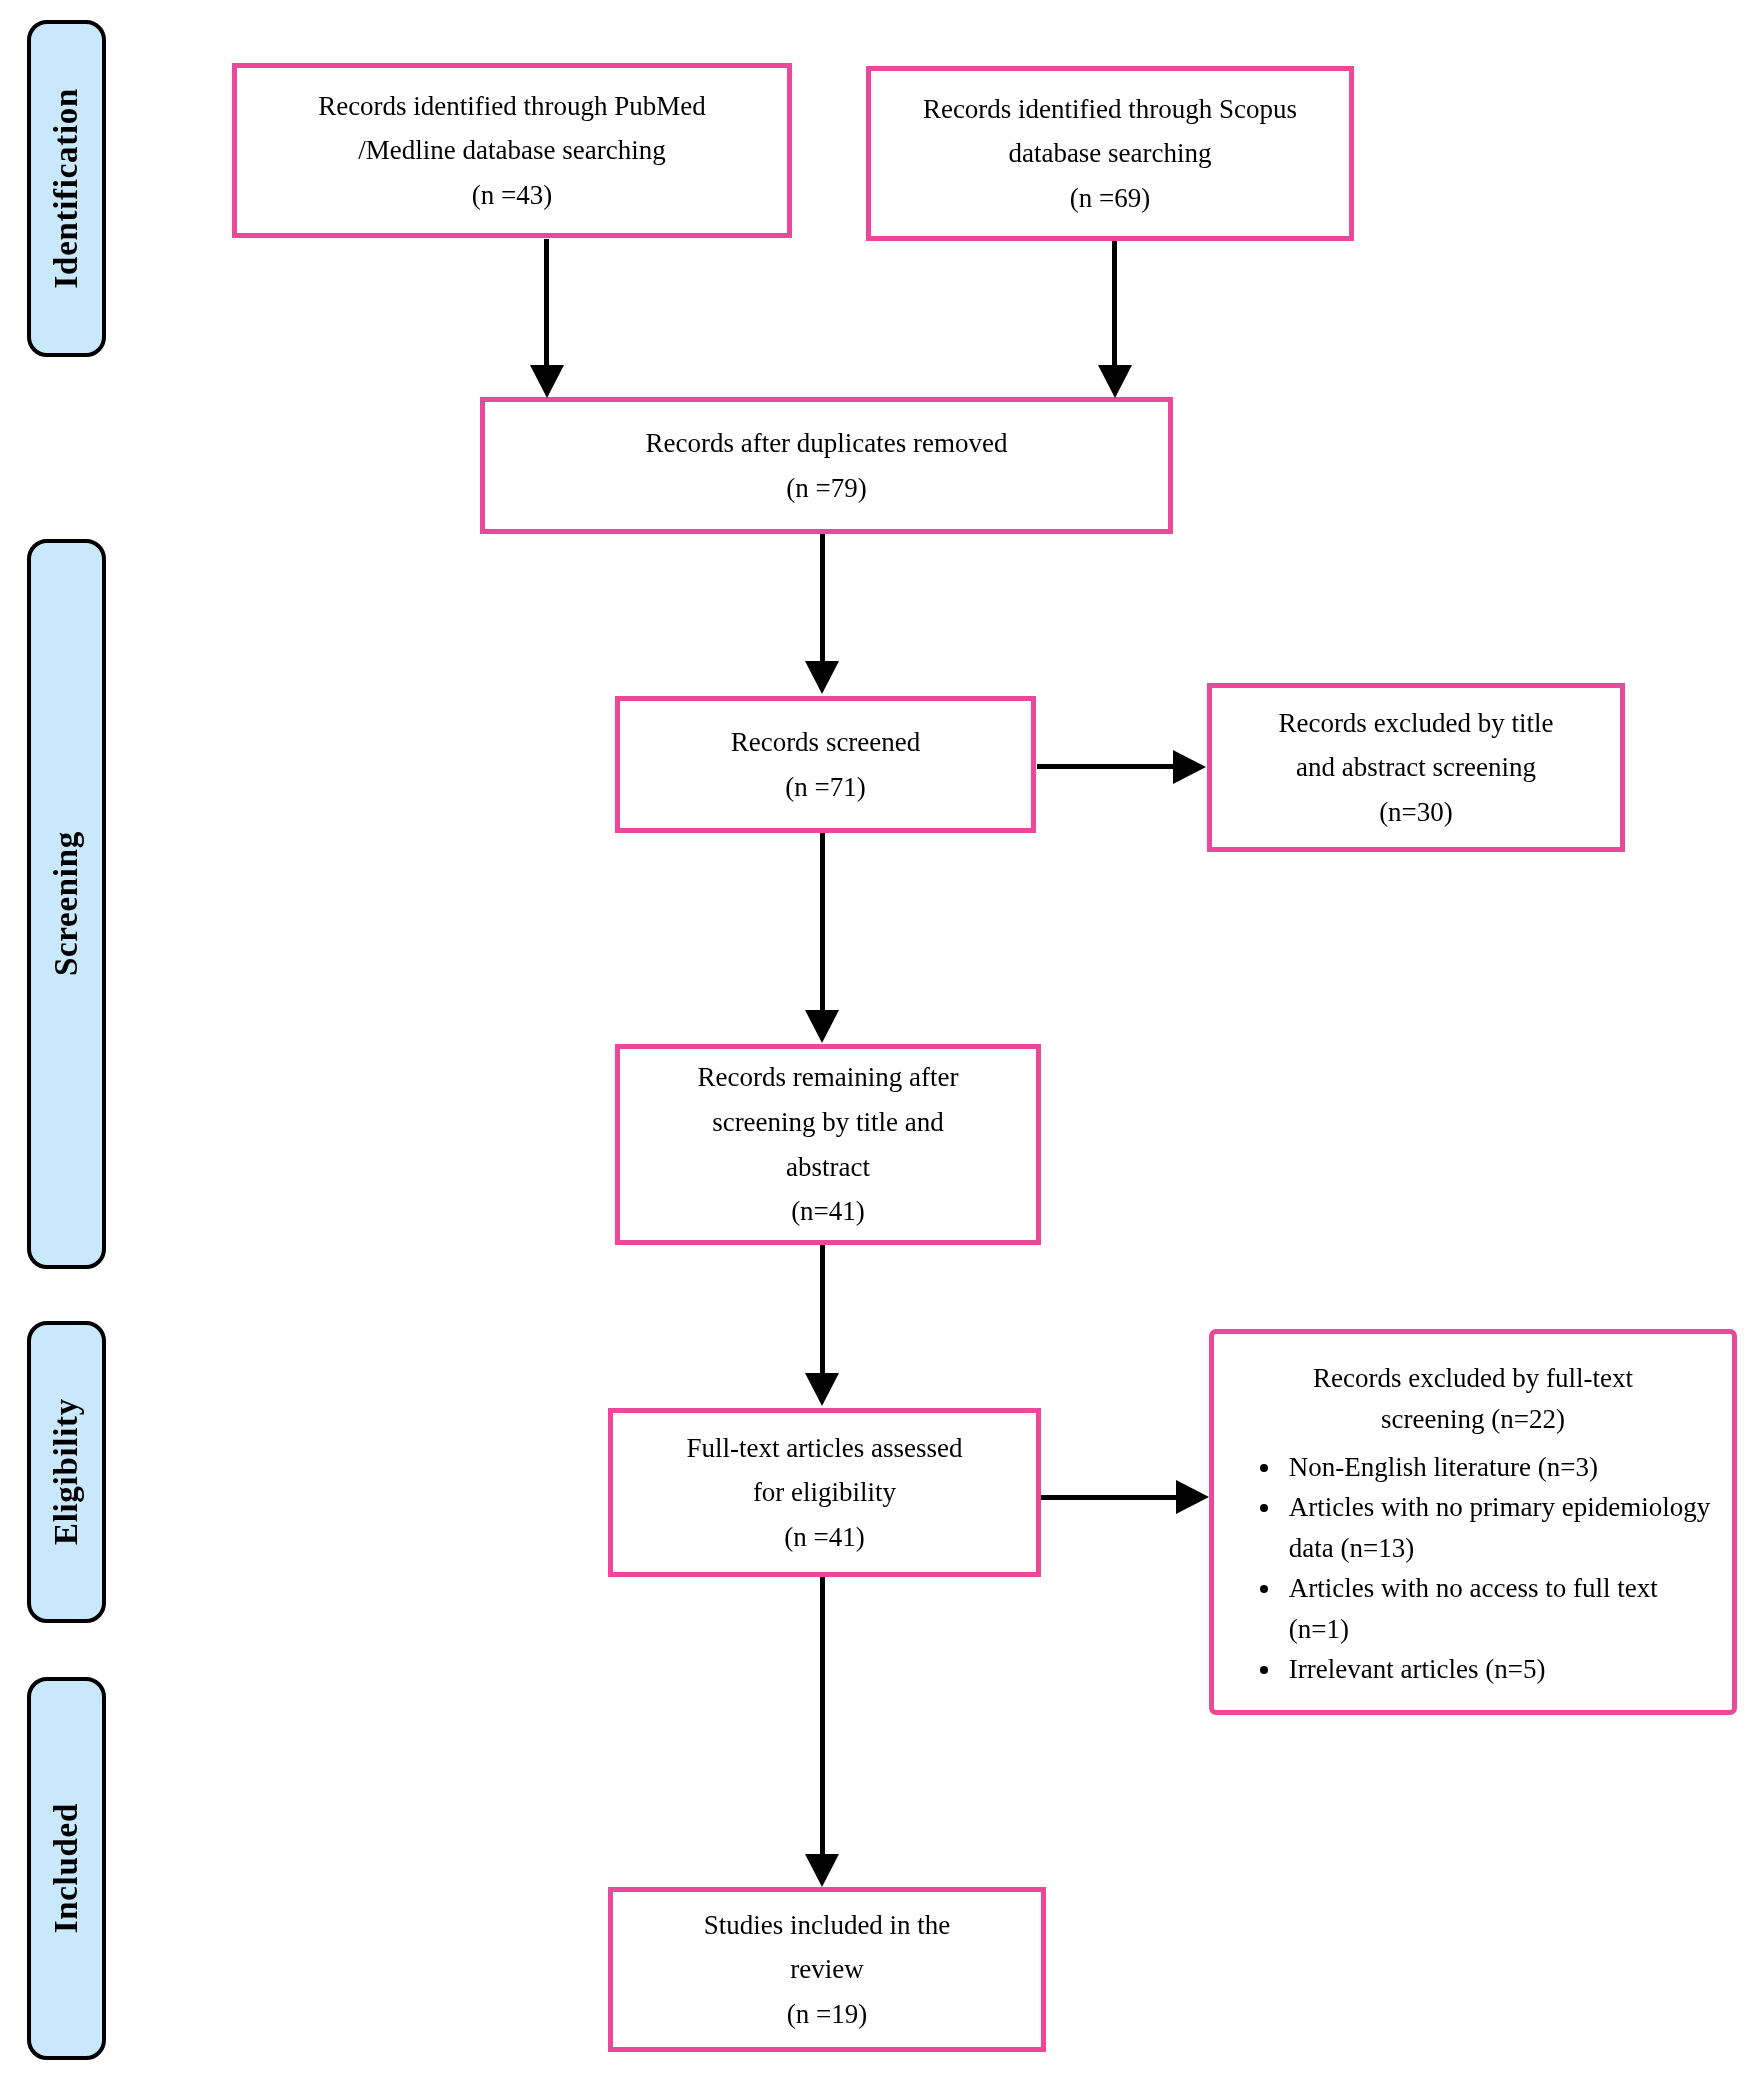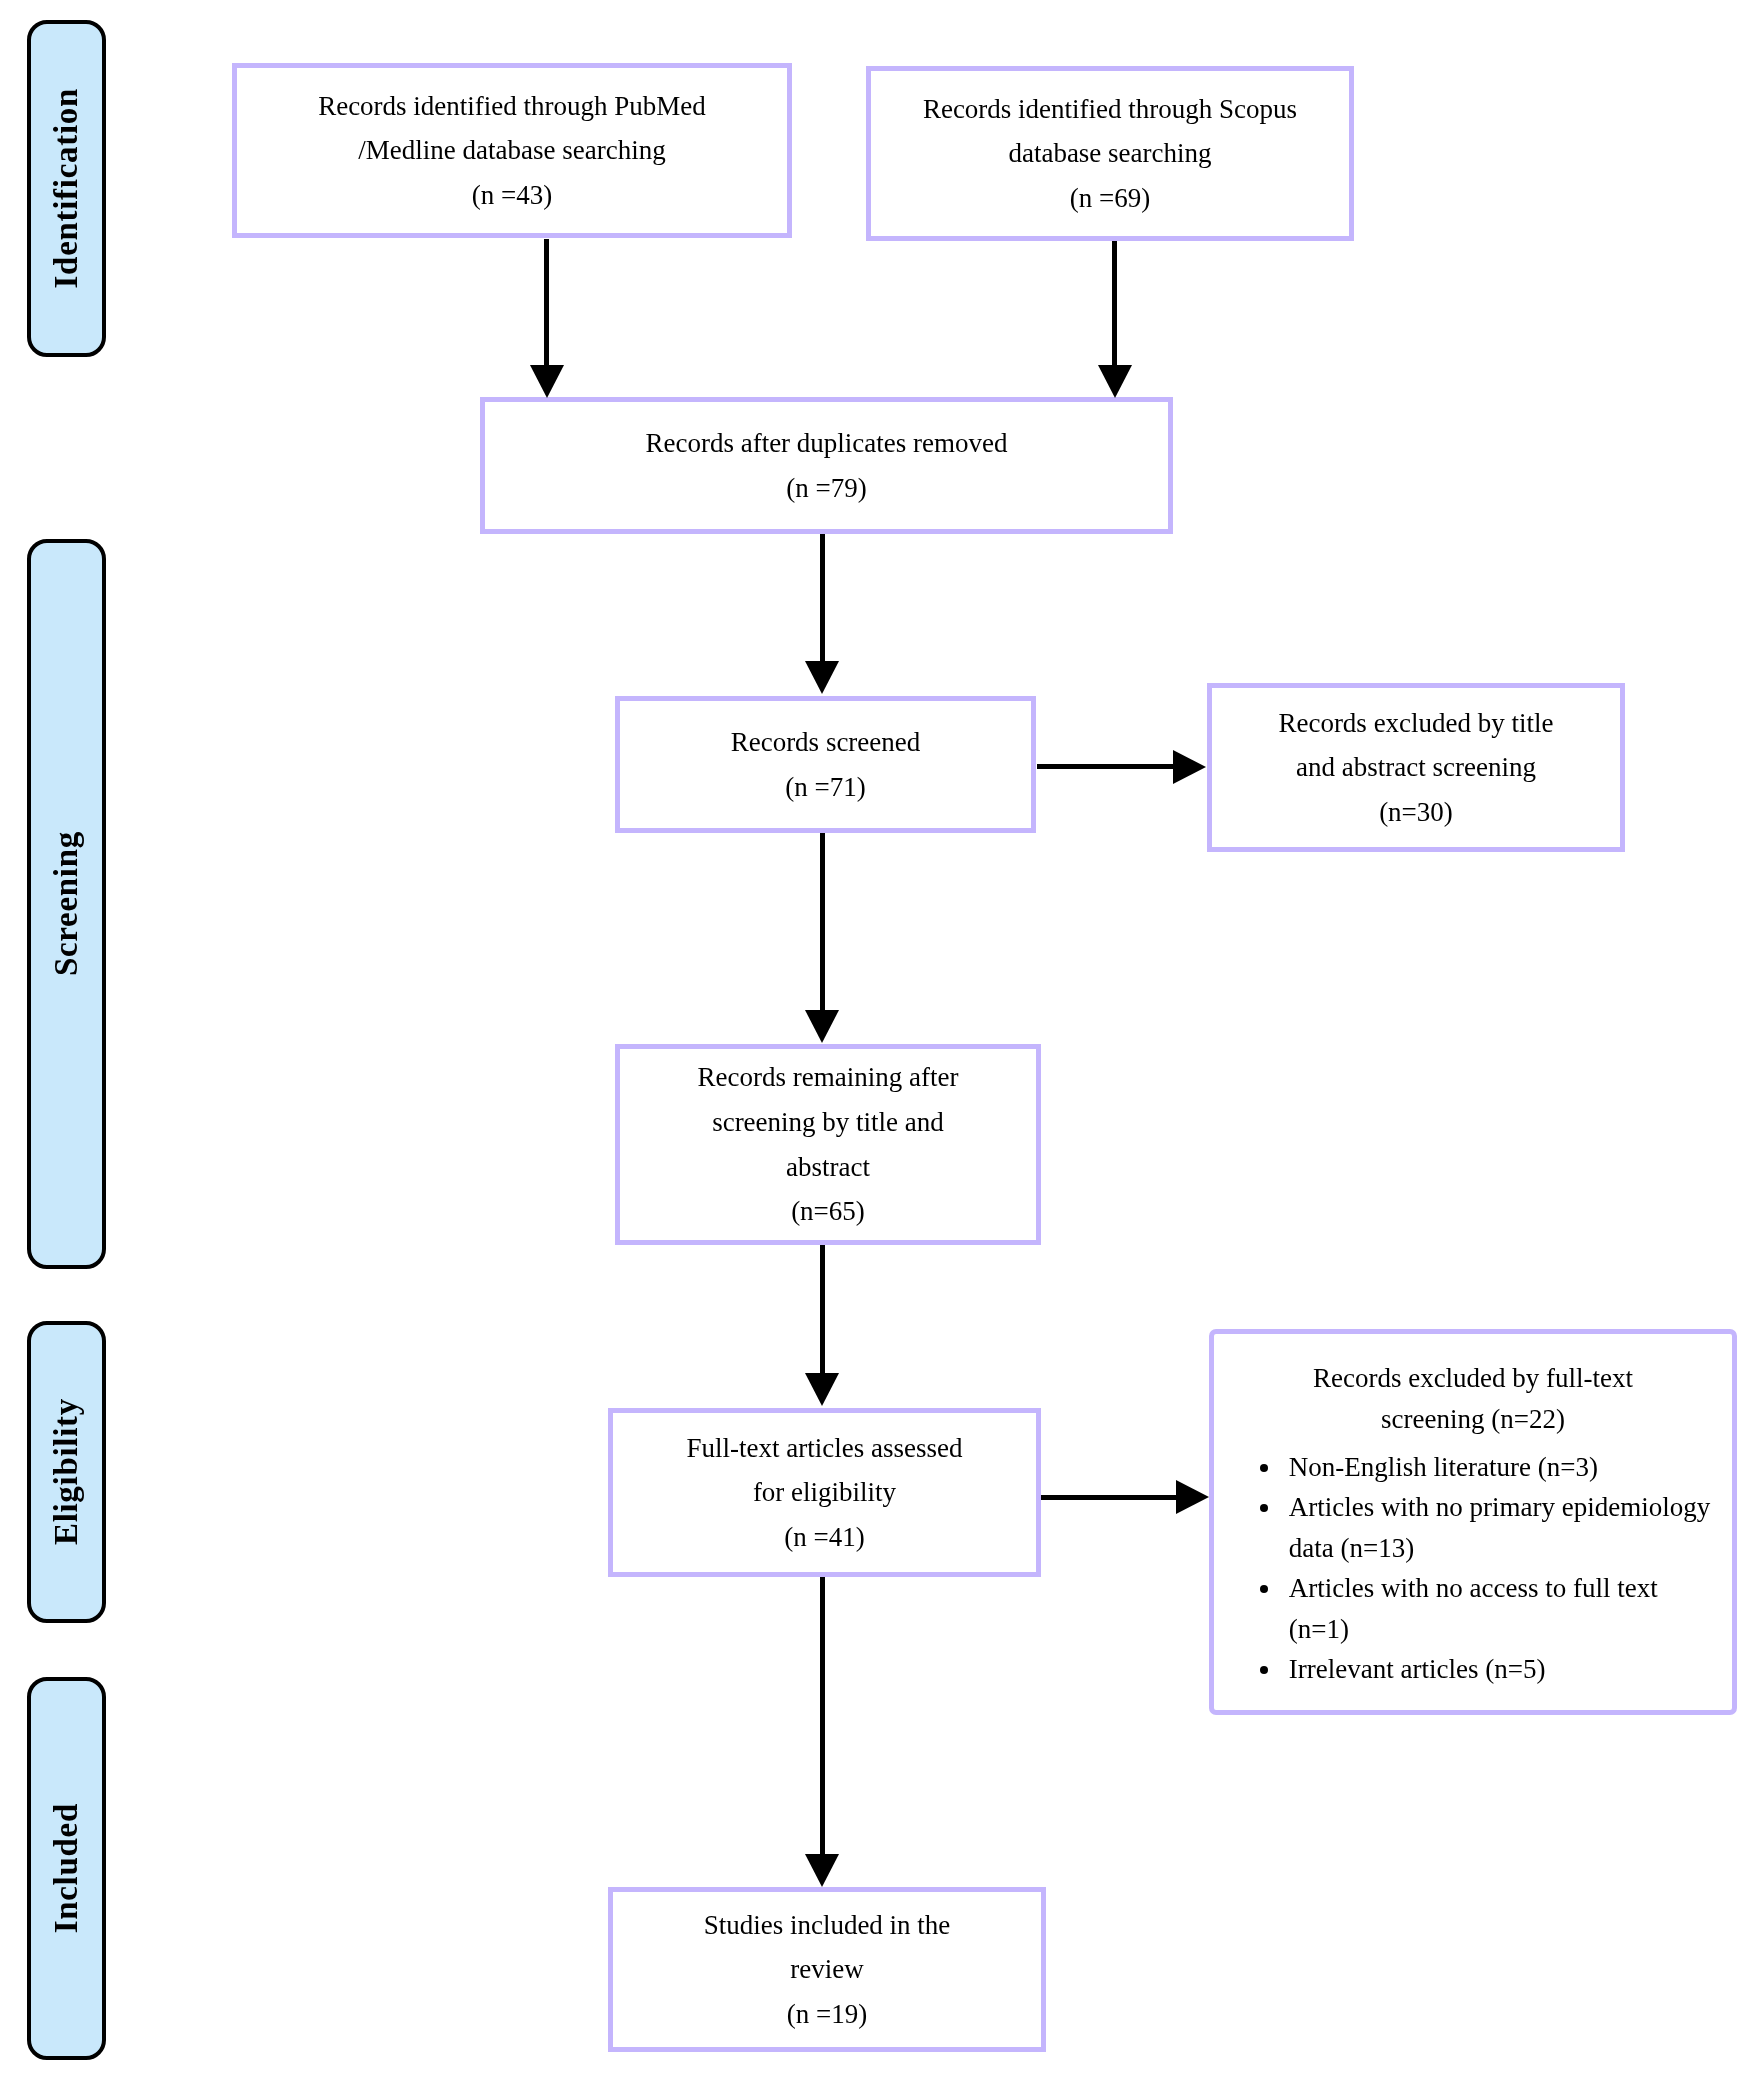--- a/index.html
+++ b/index.html
@@ -33,21 +33,21 @@
     font-size: 33px;
     letter-spacing: 0.7px;
     white-space: nowrap;
   }
 
   
   .fbox {
     position: absolute;
     box-sizing: border-box;
     background: #ffffff;
-    border: 5px solid #c4b5fd;
+    border: 5px solid #ec4899;
     display: flex;
     align-items: center;
     justify-content: center;
     text-align: center;
   }
   .fbox-text {
     white-space: pre-line;
     font-size: 27px;
     line-height: 1.65;
     padding: 0 7.2px;
@@ -138,21 +138,21 @@
   <div class="fbox" style="left:1207px; top:683px; width:418px; height:169px;">
     <div class="fbox-text">Records excluded by title
 and abstract screening
 (n=30)</div>
   </div>
 
   <div class="fbox" style="left:615px; top:1044px; width:426px; height:201px;">
     <div class="fbox-text">Records remaining after
 screening by title and
 abstract
-(n=65)</div>
+(n=41)</div>
   </div>
 
   <div class="fbox" style="left:608px; top:1408px; width:433px; height:169px;">
     <div class="fbox-text">Full-text articles assessed
 for eligibility
 (n =41)</div>
   </div>
   <div class="fbox fbox-list" style="left:1209px; top:1329px; width:528px; height:386px;">
     <div class="heading">Records excluded by full-text
 screening (n=22)</div>

